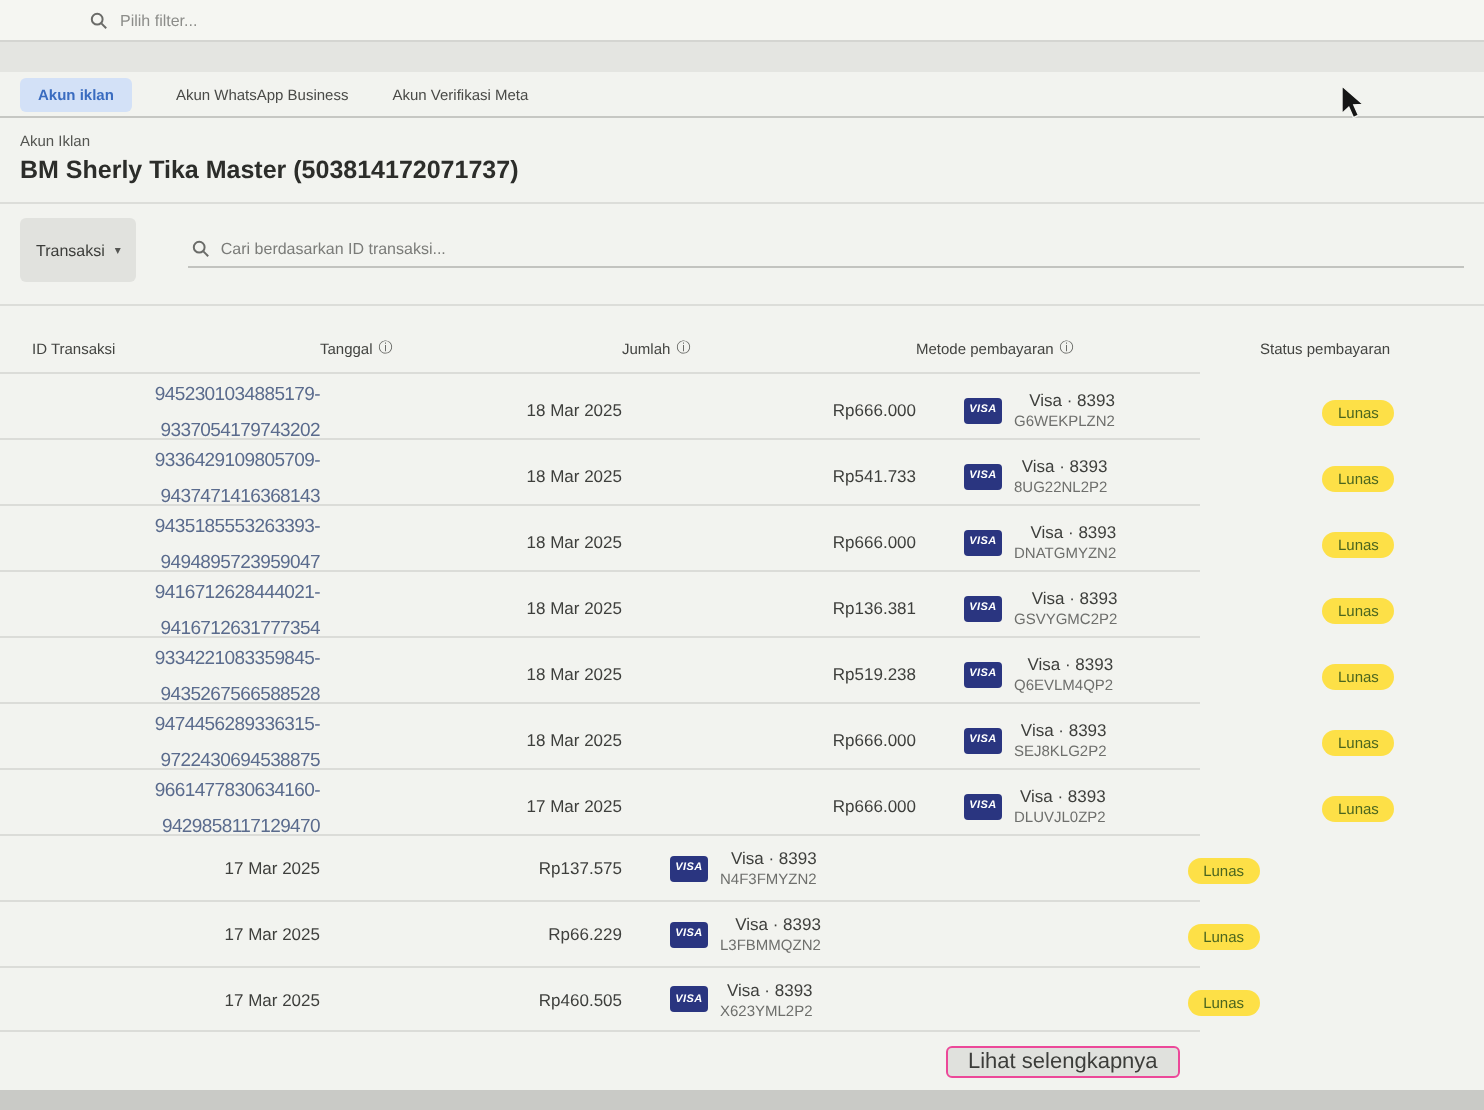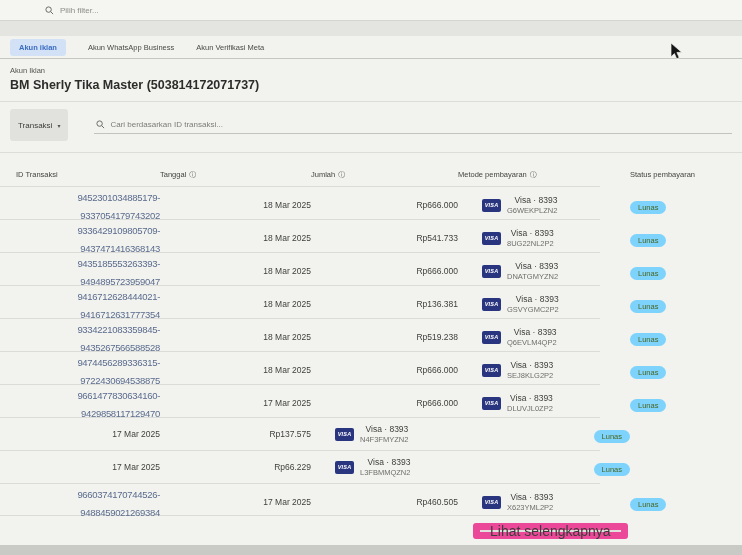--- a/index.html
+++ b/index.html
@@ -64,28 +64,28 @@
   .cell-date, .cell-amt { font-size:8.5px; color:#3e3f3c; }
   .cell-method { display:flex; align-items:center; gap:6px;margin-left:24px; }
   .visa {
     width:19px; height:13px; background:#2a3580; color:#fff; border-radius:2px;
     display:flex; align-items:center; justify-content:center;
     font-size:5.5px; font-weight:bold; font-style:italic; letter-spacing:0.2px;
   }
   .m1 { font-size:8.5px; color:#3e3f3c; }
   .m2 { font-size:7.5px; color:#6e6f6c; margin-top:1px; }
   .badge {
-    display:inline-block; background:#7dd3fc; color:#4a651f;
-    font-size:7.5px; padding:2px 8px; border-radius:8px;
+    display:inline-block; background:#fde047; color:#4a651f;
+    font-size:7.5px; padding:2px 8px; border-radius:8px;margin-left:31px;
   }
   
   .more-btn {
     position:absolute; top:523px; left:473px; height:16px; padding:0 10px;
-    background:#e0e1dd; border-radius:3px; font-size:14px; color:#3c3d3a;
-    display:flex; align-items:center; border:7px solid #ec4899;
+    background:#e0e1dd; border-radius:3px; font-size:11px; color:#3c3d3a;
+    display:flex; align-items:center; border:1px solid #ec4899;
   }
   .bottom-strip { position:absolute; top:545px; left:0; width:742px; height:10px; background:#c9cac6; }
   .cursor { position:absolute; left:670px; top:42px; }
 </style>
 </head>
 <body>
 
 <div class="topbar">
   <svg class="mag" viewBox="0 0 10 10">
     <circle cx="4" cy="4" r="3" fill="none" stroke="#6a6b68" stroke-width="1.1"></circle>
@@ -264,21 +264,20 @@
       <span class="visa">VISA</span>
       <span>
         <div class="m1">Visa · 8393</div>
         <div class="m2">L3FBMMQZN2</div>
       </span>
     </div>
     <div><span class="badge">Lunas</span></div>
   </div>
 
   <div class="trow grid">
-    <div><a href="#" class="cell-id">9660374170744526-9488459021269384</a></div>
     <div class="cell-date">17 Mar 2025</div>
     <div class="cell-amt">Rp460.505</div>
     <div class="cell-method">
       <span class="visa">VISA</span>
       <span>
         <div class="m1">Visa · 8393</div>
         <div class="m2">X623YML2P2</div>
       </span>
     </div>
     <div><span class="badge">Lunas</span></div>

